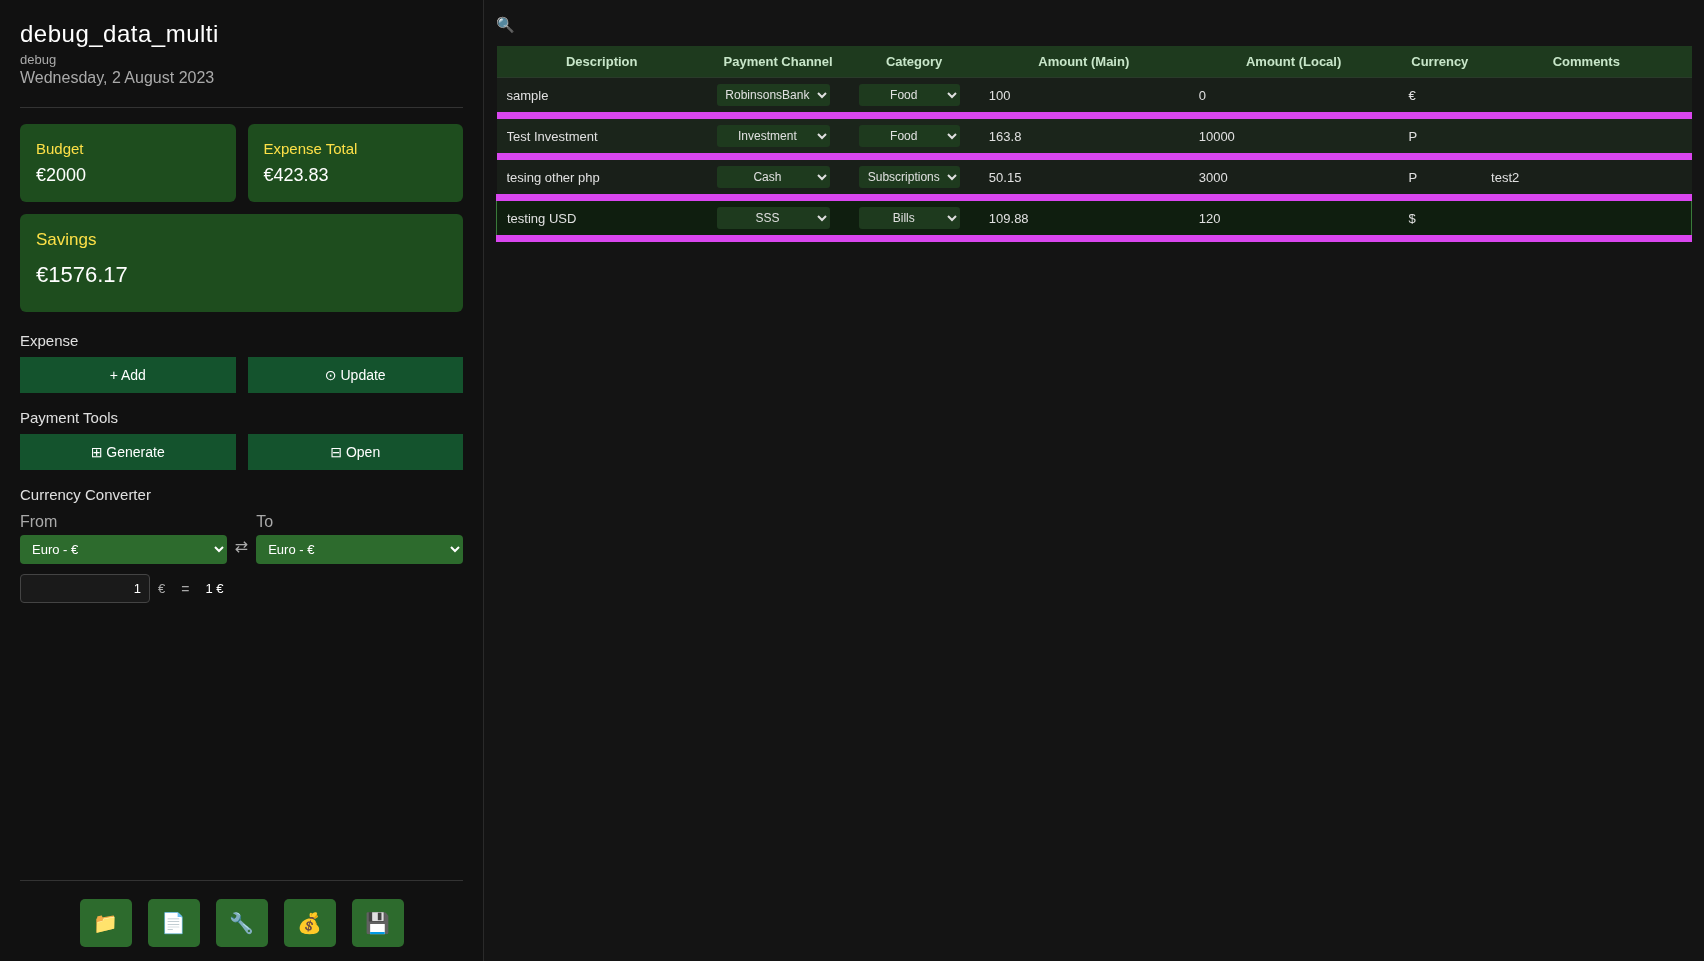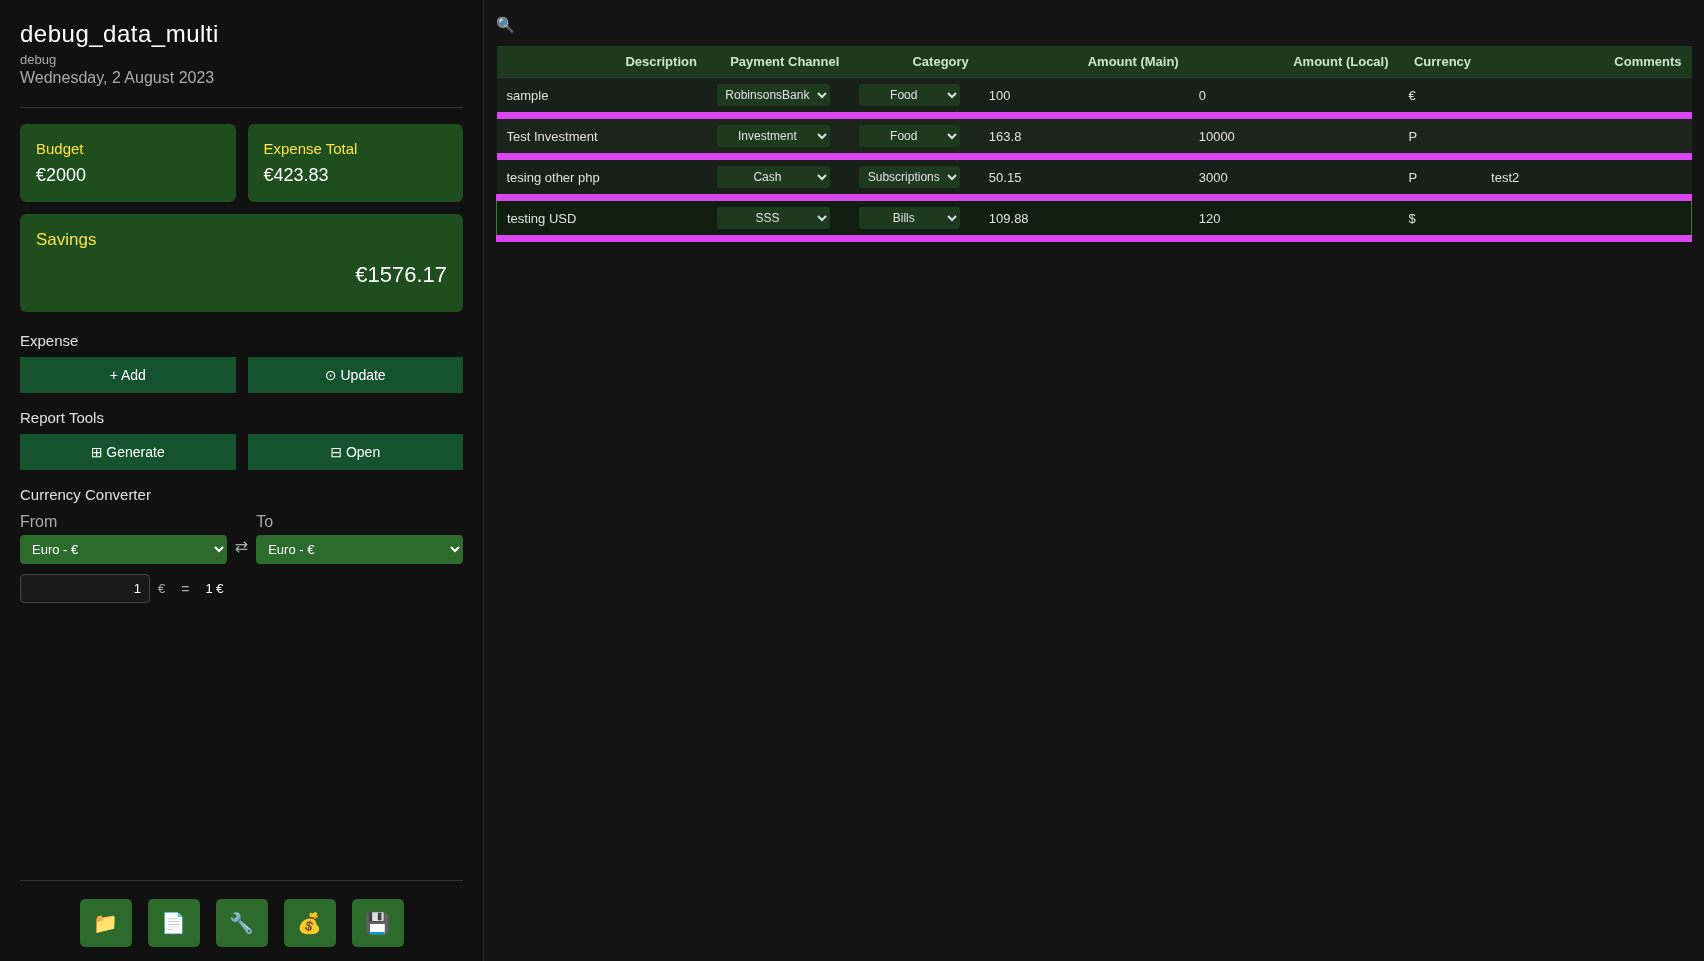--- a/index.html
+++ b/index.html
@@ -84,21 +84,21 @@
       padding: 16px 16px 24px 16px;
       margin-bottom: 16px;
     }
 
     .card-savings .card-label {
       font-size: 17px;
     }
 
     .card-savings .card-value {
       font-size: 22px;
-      text-align: right;
+      text-align: left;
       margin-top: 12px;
     }
 
     .section-label {
       font-size: 15px;
       color: #e0e0e0;
       margin-bottom: 8px;
       margin-top: 4px;
     }
 
@@ -278,21 +278,21 @@
 
     thead tr {
       background: #1e3a1e;
     }
 
     thead th {
       color: #c8e6c9;
       font-weight: 600;
       font-size: 13px;
       padding: 8px 10px;
-      text-align: right;
+      text-align: center;
       border-bottom: 1px solid #2a3a2a;
       white-space: nowrap;
     }
 
     tbody tr {
       background: #191f19;
     }
 
     tbody tr:nth-child(even) {
       background: #1b251b;
@@ -356,21 +356,21 @@
     <div class="card-label">Savings</div>
     <div class="card-value">€1576.17</div>
   </div>
 
   <div class="section-label">Expense</div>
   <div class="btn-row">
     <button class="btn">+ Add</button>
     <button class="btn">⊙ Update</button>
   </div>
 
-  <div class="section-label">Report Tools</div>
+  <div class="section-label">Payment Tools</div>
   <div class="btn-row">
     <button class="btn">⊞ Generate</button>
     <button class="btn">⊟ Open</button>
   </div>
 
   <div class="currency-section">
     <div class="currency-label">Currency Converter</div>
     <div class="currency-row">
       <div class="currency-col">
         <div class="currency-sub-label">From</div>

